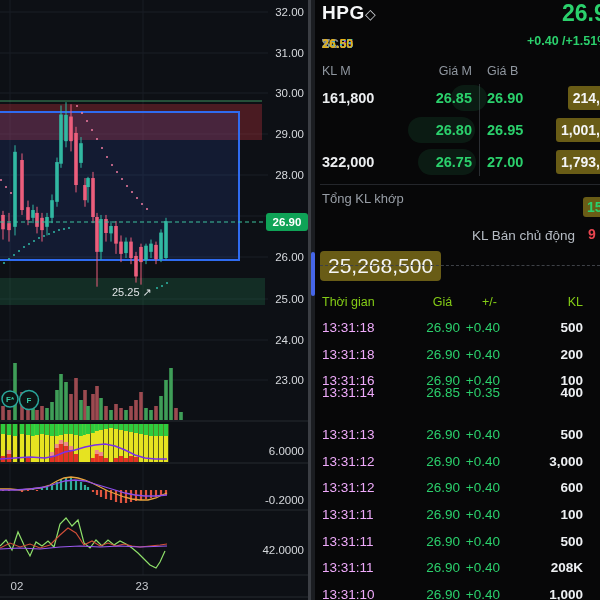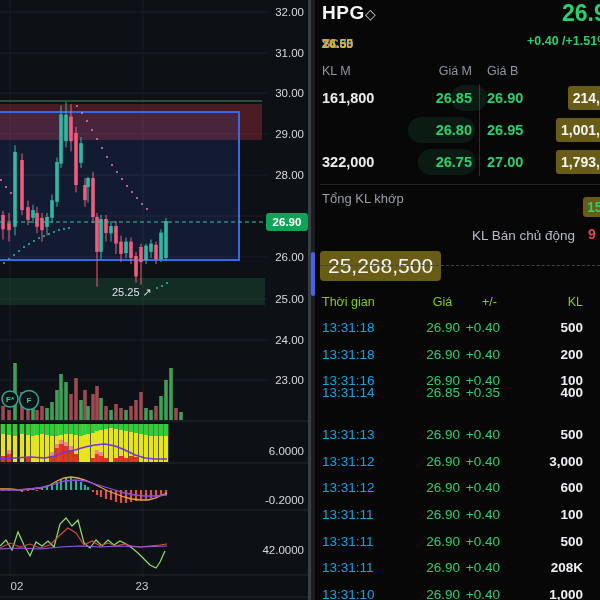--- a/index.html
+++ b/index.html
@@ -35,21 +35,21 @@
   .act-label{left:157px;font-size:13.5px;color:#b6bcc4;}
   .buy-label{top:200px;} .sell-label{top:228px;}
   .buy-val{left:268px;top:197px;background:var(--c-olive);border-radius:3px;padding:2px 12px 2px 4px;
            color:var(--c-green);font-weight:bold;font-size:14px;}
   .sell-val{left:273px;top:226px;color:var(--c-red);font-weight:bold;font-size:14px;}
   .hr2{left:5px;top:265px;width:280px;border-top:1px dashed #3e4147;}
   .tr-h{top:295px;font-size:12.5px;color:#84cc16;}
   .th-time{left:7px;} .th-gia{left:110px;width:35px;text-align:center;}
   .th-chg{left:167px;} .th-kl{left:230px;width:38px;text-align:right;}
   .tr-row{left:0;width:285px;height:20px;line-height:20px;font-size:13.5px;}
-  .tr-time{left:7px;color:#0ea5e9;}
+  .tr-time{left:7px;color:#f0abfc;}
   .tr-gia{left:90px;width:55px;text-align:right;color:var(--c-green);}
   .tr-chg{left:140px;width:45px;text-align:right;color:var(--c-green);}
   .tr-kl{left:200px;width:68px;text-align:right;color:#eef0f3;font-weight:bold;}
 </style>
 </head>
 <body>
 
 <div class="stage">
 
   <svg id="chart" xmlns="http://www.w3.org/2000/svg" width="308" height="600" viewBox="0 0 308 600">

